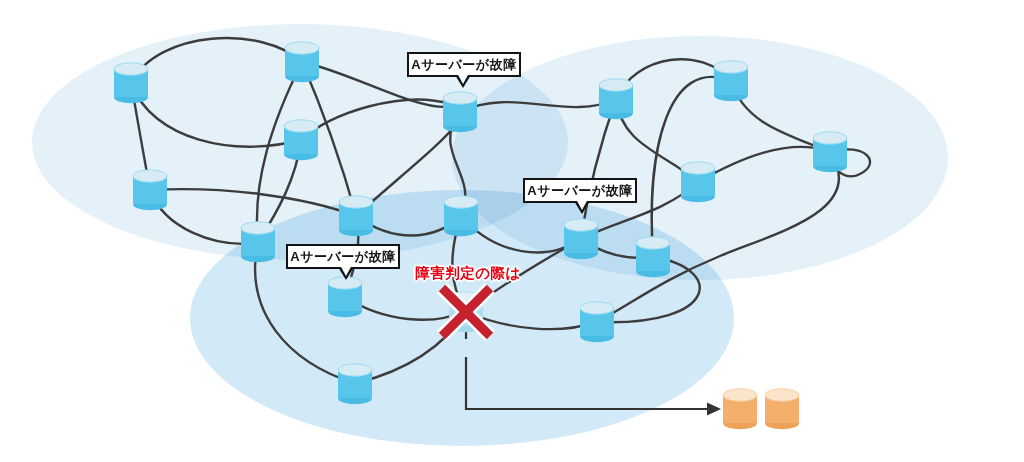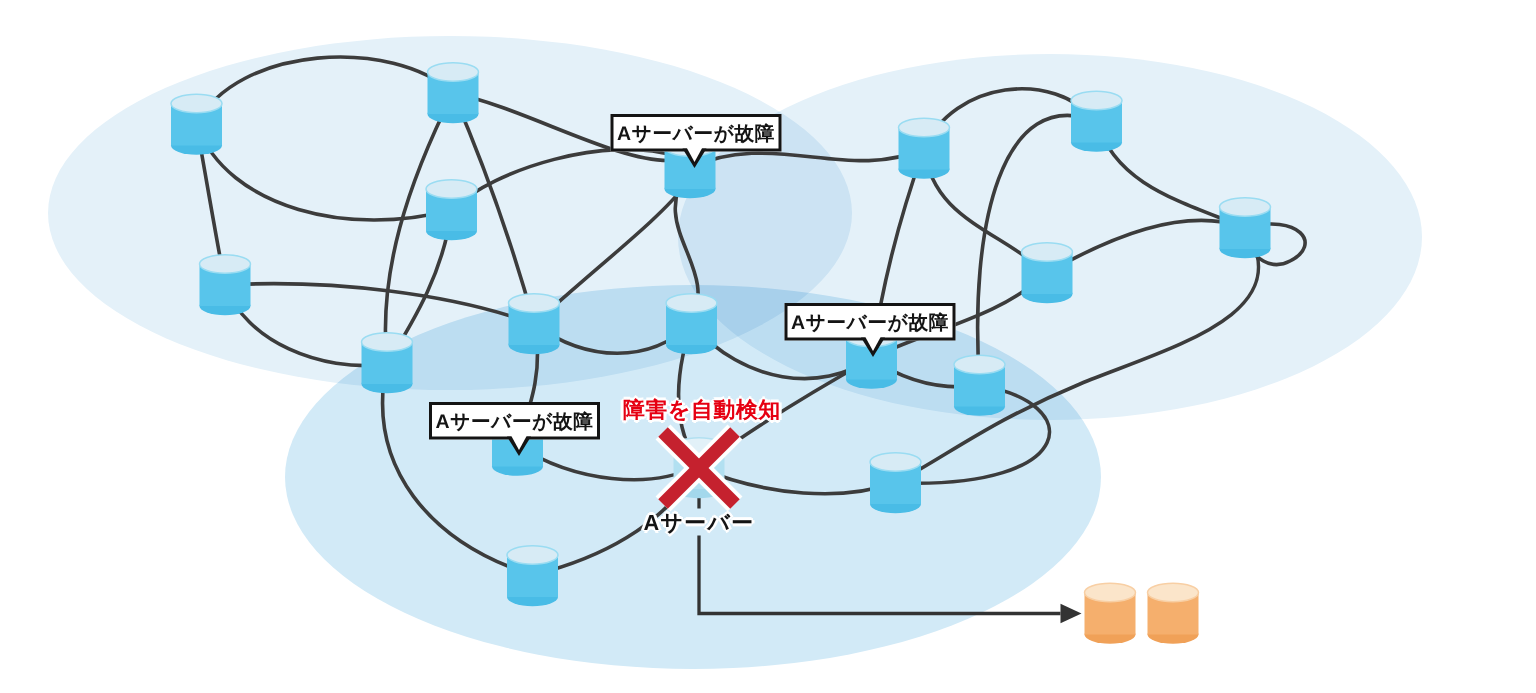--- a/index.html
+++ b/index.html
@@ -5,21 +5,21 @@
   html,body{margin:0;padding:0;background:#fff;}
   .stage{
     position:relative;width:1024px;height:462px;background:#ffffff;overflow:hidden;
     font-family:"Liberation Sans",sans-serif;
   }
   .stage svg{position:absolute;left:0;top:0;}
   .callout{
     position:absolute;width:114px;height:25px;box-sizing:border-box;
     border:2px solid #141414;background:#ffffff;
     display:flex;align-items:center;justify-content:center;
-    font-size:13px;font-weight:bold;color:#141414;letter-spacing:0.5px;white-space:nowrap;margin-top:24px;
+    font-size:13px;font-weight:bold;color:#141414;letter-spacing:0.5px;white-space:nowrap;
   }
   .callout .tail-b{
     position:absolute;bottom:-13px;width:0;height:0;
     border-left:8px solid transparent;border-right:8px solid transparent;
     border-top:13px solid #141414;
   }
   .callout .tail-w{
     position:absolute;bottom:-9px;width:0;height:0;
     border-left:6px solid transparent;border-right:6px solid transparent;
     border-top:11px solid #ffffff;
@@ -202,16 +202,15 @@
     <span>Aサーバーが故障</span>
     <div class="tail-b"></div>
     <div class="tail-w"></div>
   </div>
   <div class="callout c3">
     <span>Aサーバーが故障</span>
     <div class="tail-b"></div>
     <div class="tail-w"></div>
   </div>
 
-  <div class="lbl detect" id="detect-label" style="color: rgb(230, 0, 18);">障害を自動検知</div>
-  <div class="lbl servera">Aサーバー</div>
+  <div class="lbl detect" id="detect-label" style="color: rgb(230, 0, 18);">障害判定の際は</div>
 
 </div>
 
 </body></html>

